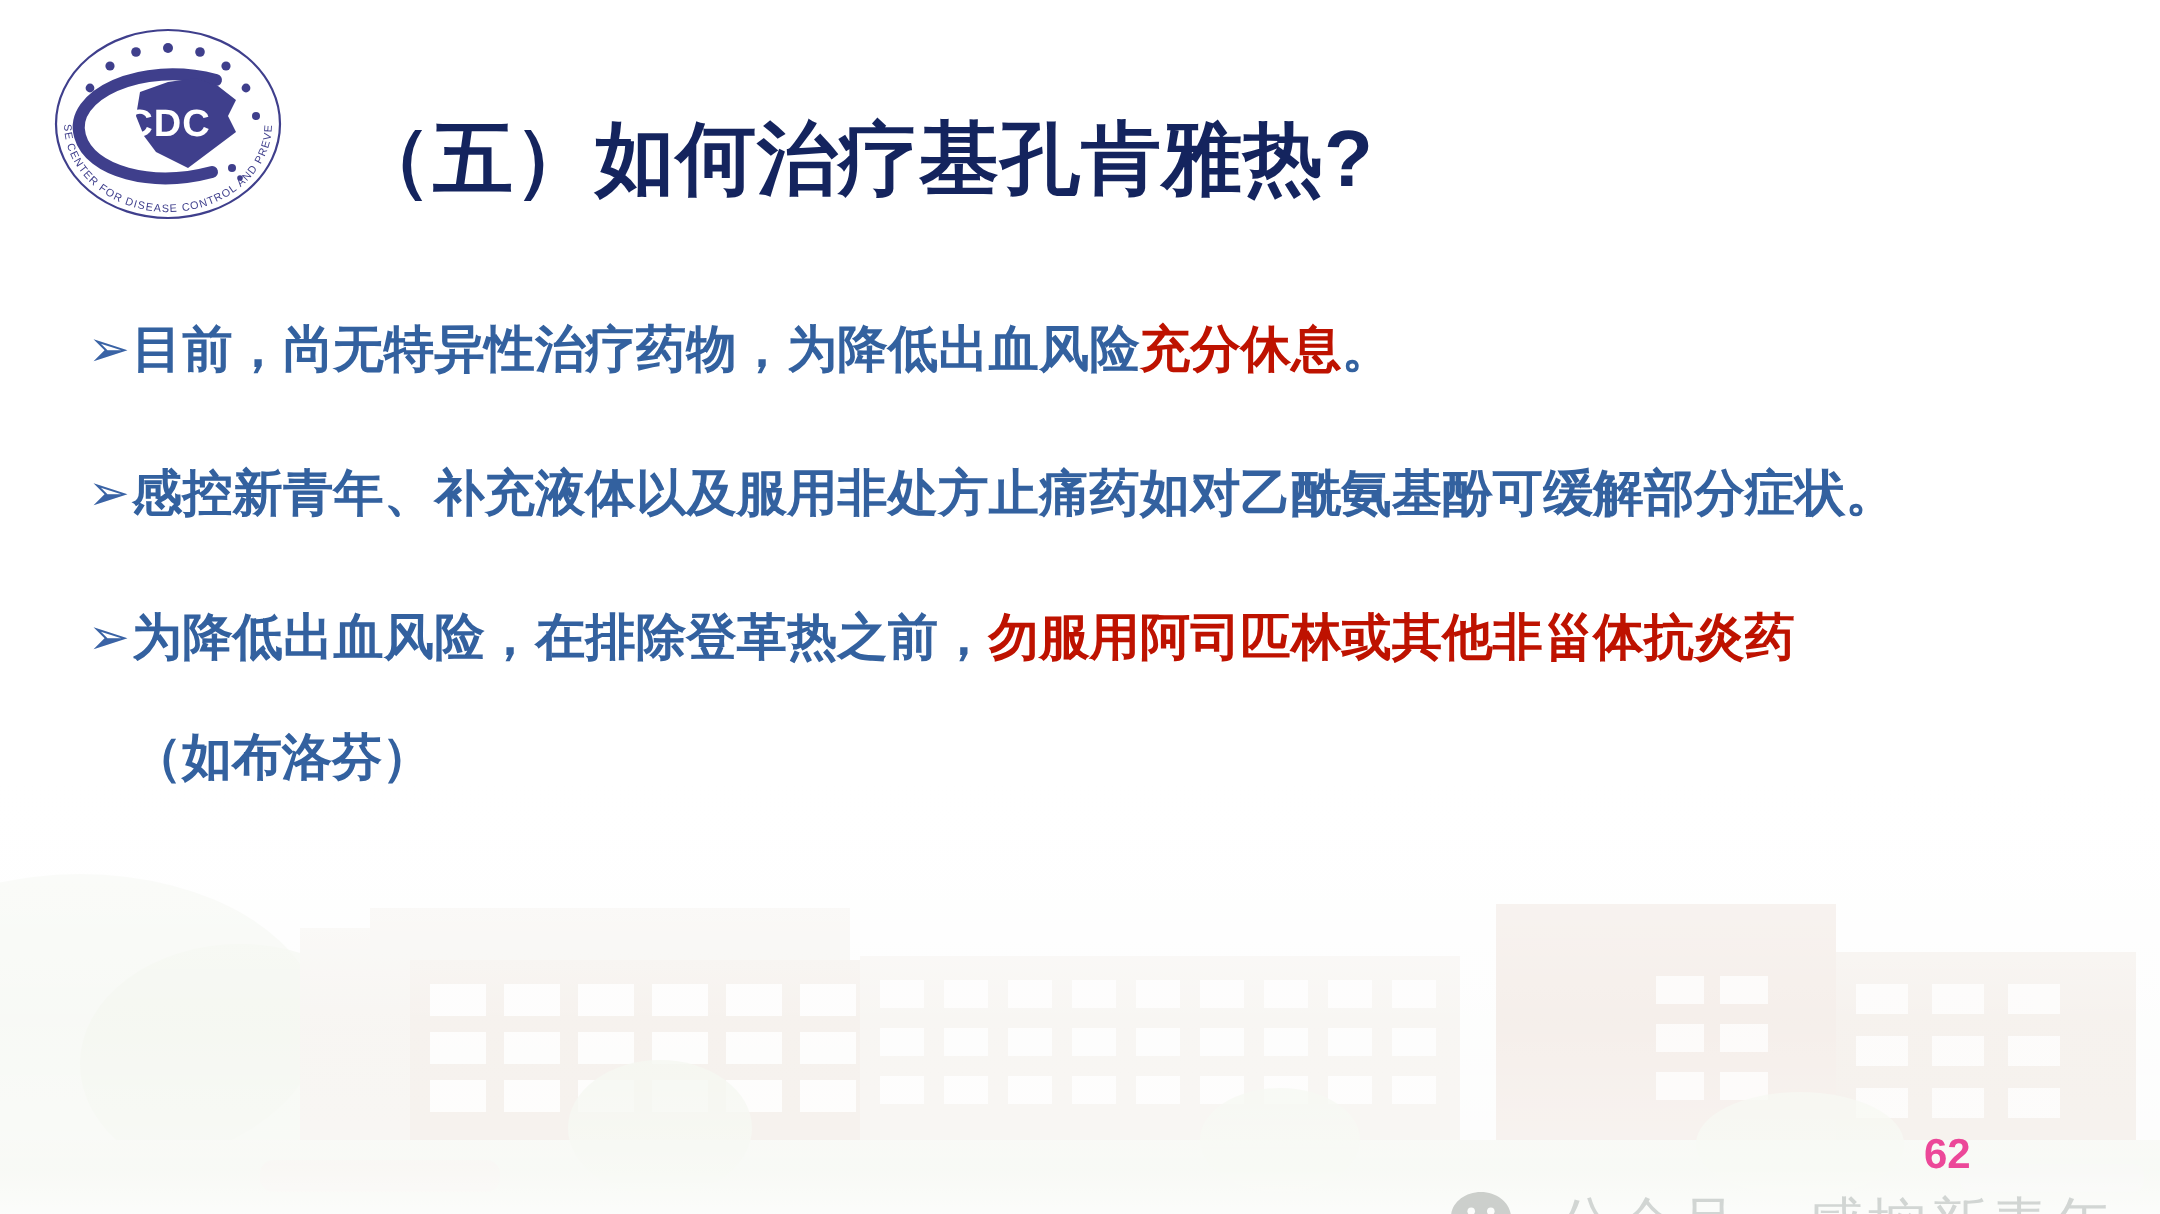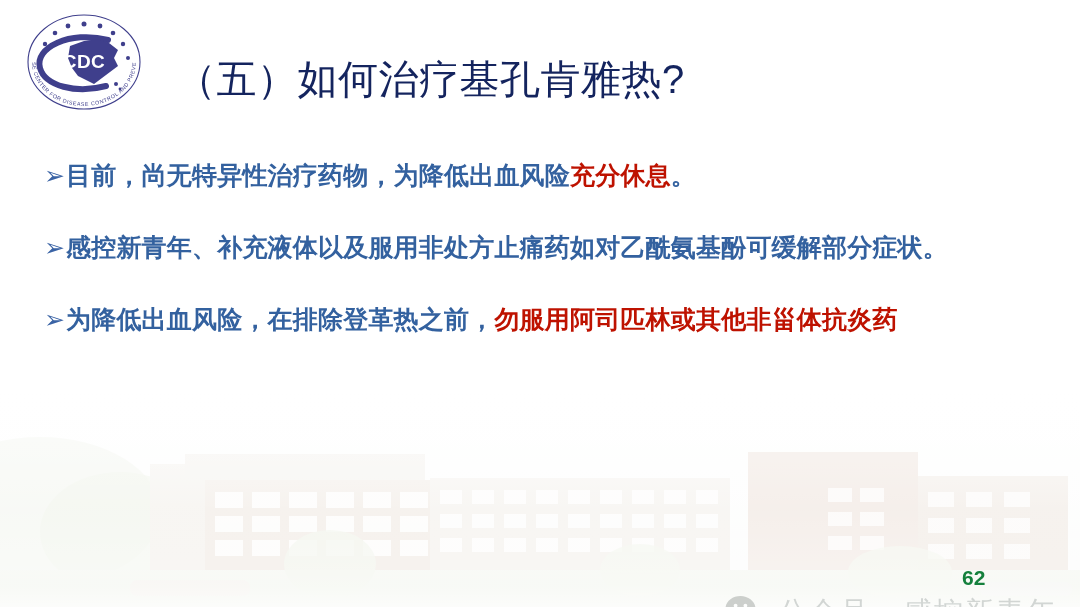--- a/index.html
+++ b/index.html
@@ -53,21 +53,21 @@
     height: 112px;
   }
   .logo svg { display: block; }
 
   
   .title {
     position: absolute;
     left: 176px;
     top: 52px;
     font-size: 40px;
-    font-weight: normal;
+    font-weight: bold;
     color: #14245e;
     letter-spacing: 0.5px;
     white-space: nowrap;
   }
 
   
   .body {
     position: absolute;
     left: 44px;
     top: 158px;
@@ -130,21 +130,21 @@
     white-space: nowrap;
   }
 
   
   .page-number {
     position: absolute;
     left: 962px;
     top: 566px;
     font-size: 21px;
     font-weight: bold;
-    color: #15803d;
+    color: #ec4899;
   }
 </style>
 </head>
 <body>
 
 <div class="slide">
 
   <div class="bg-photo">
     <svg width="1080" height="215" viewBox="0 0 1080 215" xmlns="http://www.w3.org/2000/svg">
       <defs>
@@ -302,20 +302,21 @@
 
     <div class="bullet-row">
       <span class="bullet-marker">➢</span>
       <span class="bullet-text"><span>感控新青年、补充液体以及服用非处方止痛药如对乙酰氨基酚可缓解部分症状。</span></span>
     </div>
 
     <div class="bullet-row" style="margin-bottom:0;">
       <span class="bullet-marker">➢</span>
       <span class="bullet-text"><span>为降低出血风险，在排除登革热之前，</span><span class="em-red">勿服用阿司匹林或其他非甾体抗炎药</span></span>
     </div>
+    <div class="cont-line">（如布洛芬）</div>
 
   </div>
 
   <div class="watermark">
     <span class="wechat-icon">
       <svg width="46" height="38" viewBox="0 0 46 38" xmlns="http://www.w3.org/2000/svg">
 
         <path d="M16.5 2C8.2 2 1.5 7.6 1.5 14.5c0 3.9 2.1 7.3 5.5 9.6L5.5 29l5.6-3.1c1.7.5 3.5.8 5.4.8
                  8.3 0 15-5.6 15-12.2S24.8 2 16.5 2z" fill="#8d938f"></path>
         <circle cx="11.6" cy="11.6" r="1.9" fill="#ffffff"></circle>

